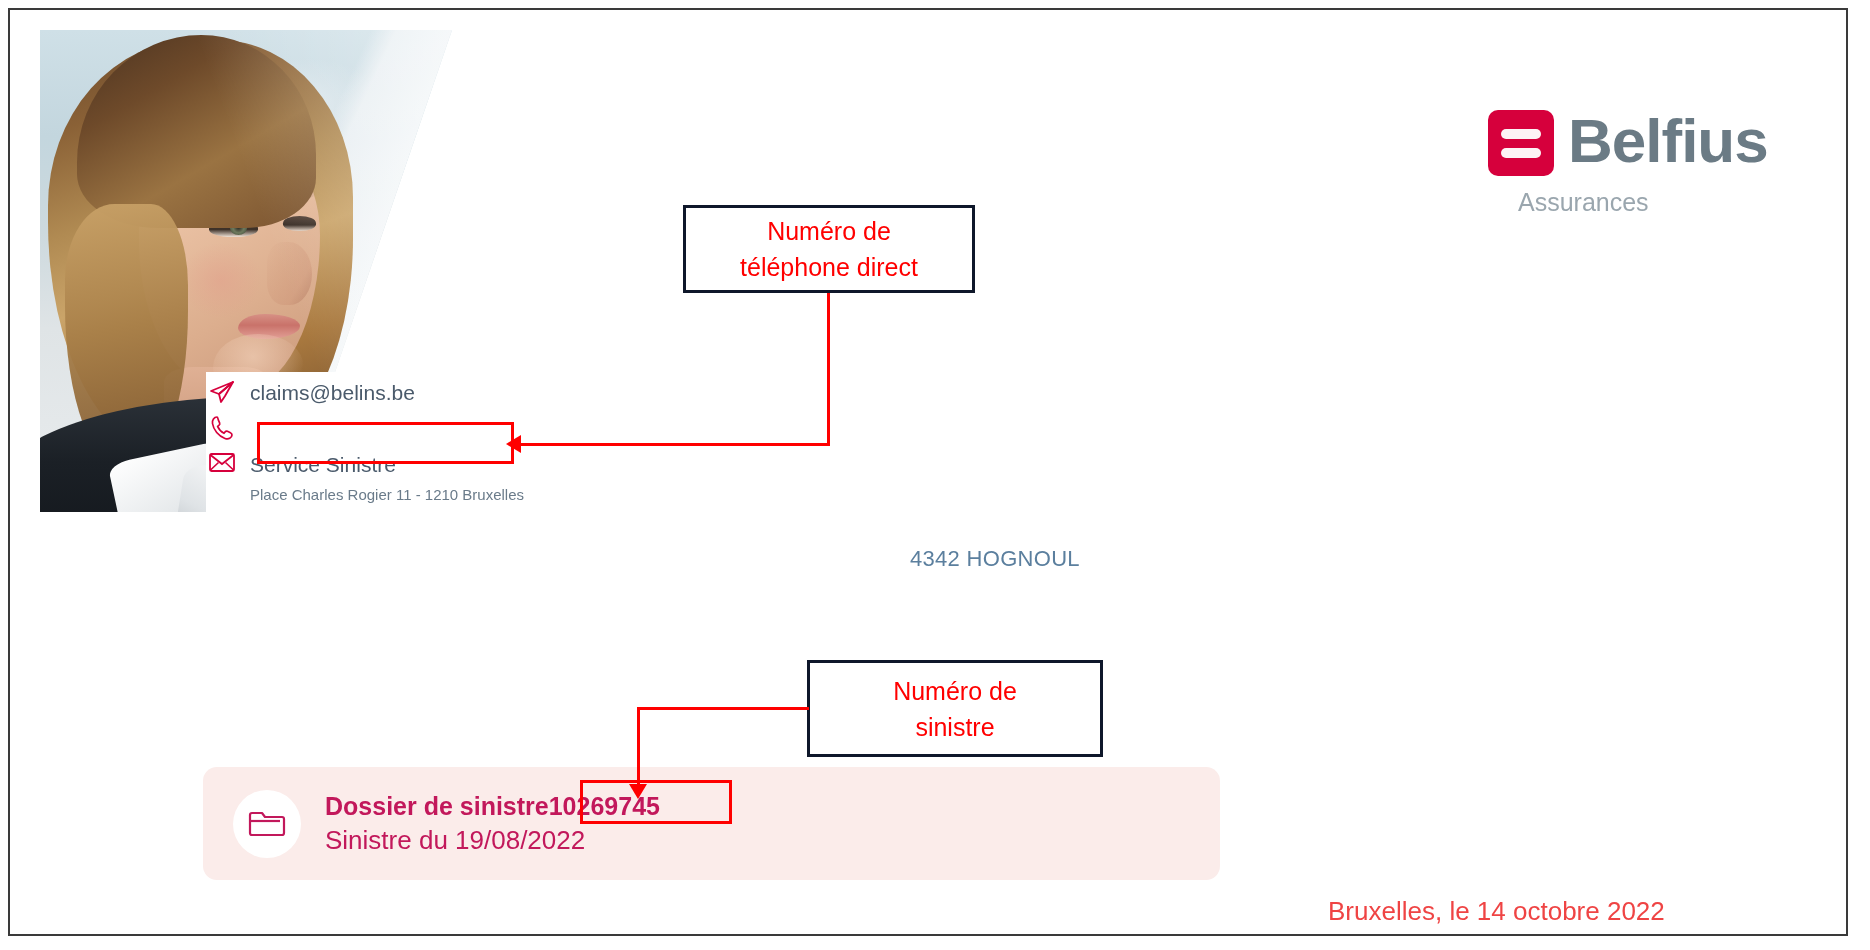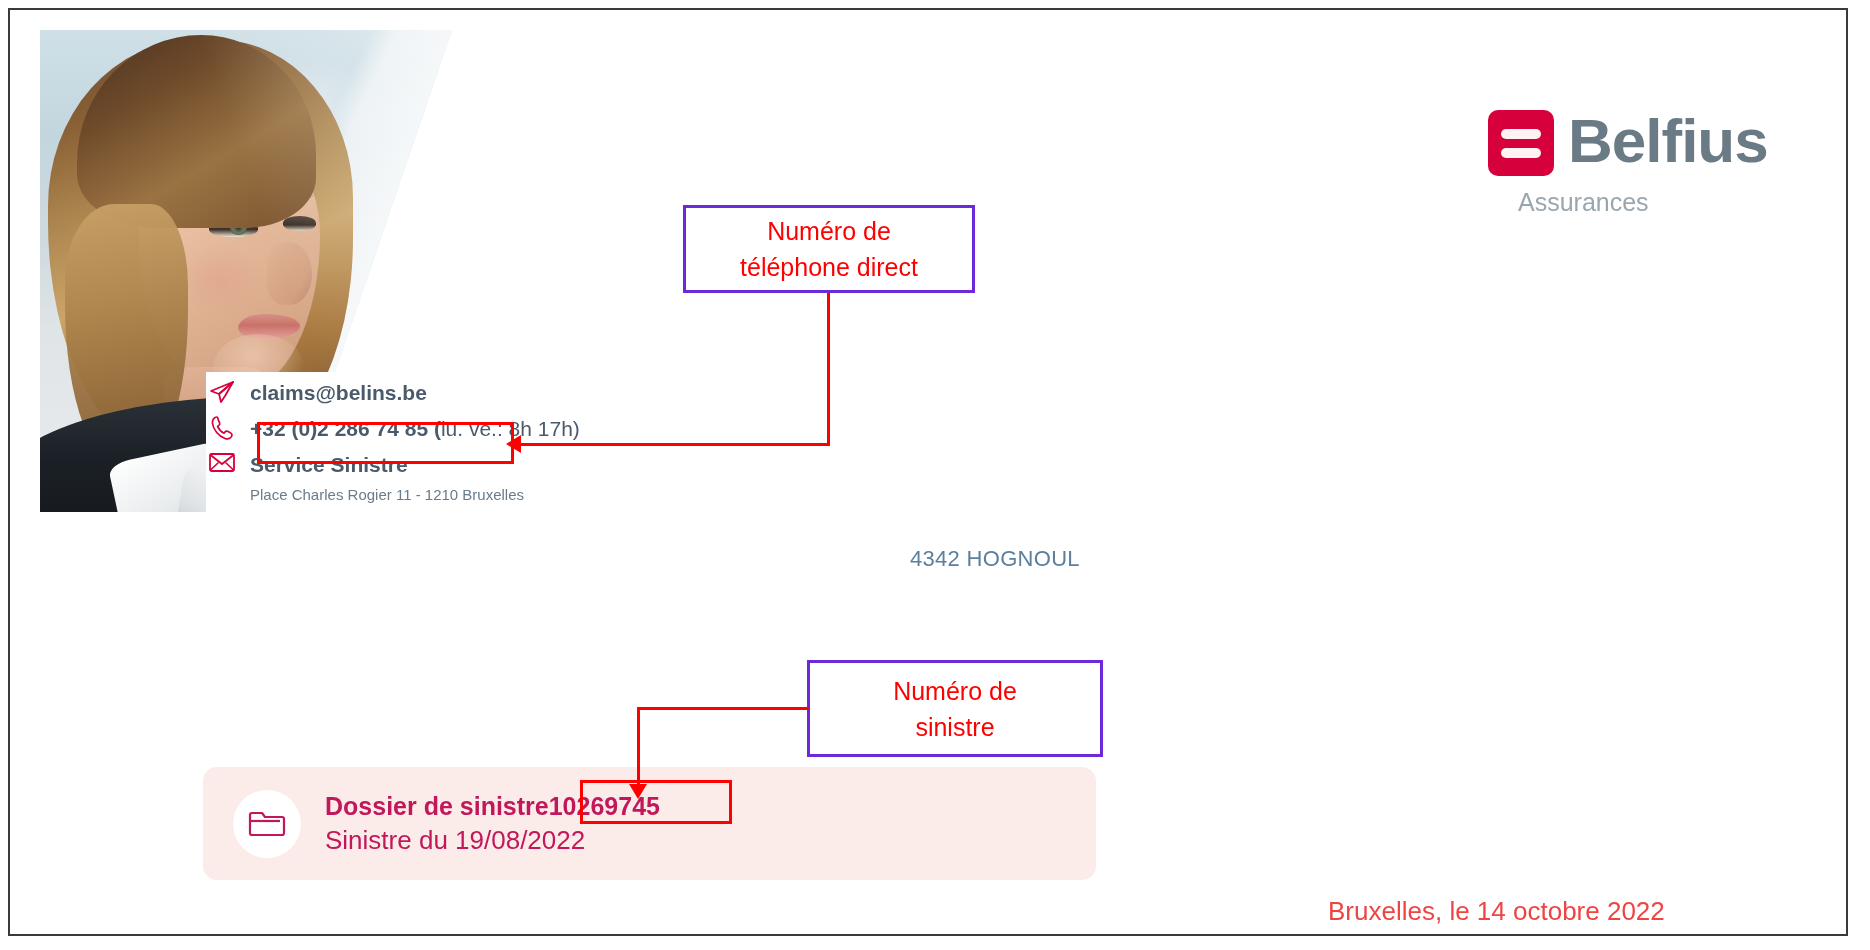--- a/index.html
+++ b/index.html
@@ -237,21 +237,21 @@
     align-items: center;
     justify-content: flex-start;
     padding-top: 2px;
   }
   .contact-text {
     font-size: 21px;
     color: #4a5a6b;
     line-height: 34px;
     white-space: nowrap;
   }
-  .contact-text.bold { font-weight: bold; }
+  .contact-text.bold { font-weight: normal; }
   .contact-sub {
     font-size: 15px;
     color: #6a7b8a;
     line-height: 30px;
     white-space: nowrap;
     padding-left: 42px;
     margin-top: -4px;
   }
   .phone-line {
     position: relative;
@@ -308,21 +308,21 @@
     font-size: 22px;
     color: #5b7f9e;
     letter-spacing: .3px;
   }
 
   
   .claim-banner {
     position: absolute;
     left: 193px;
     top: 757px;
-    width: 893px;
+    width: 1017px;
     height: 113px;
     background: #fbecea;
     border-radius: 14px;
     display: flex;
     align-items: center;
   }
   .claim-icon-circle {
     width: 68px; height: 68px;
     background: #ffffff;
     border-radius: 50%;
@@ -351,21 +351,21 @@
     position: absolute;
     left: 1318px;
     top: 886px;
     font-size: 26px;
     color: #ef4444;
   }
 
   
   .anno-box {
     position: absolute;
-    border: 3px solid #6d28d9;
+    border: 3px solid #0f172a;
     background: #ffffff;
     color: #ff0000;
     font-size: 25px;
     line-height: 36px;
     text-align: center;
     display: flex;
     flex-direction: column;
     align-items: center;
     justify-content: center;
     box-sizing: border-box;
@@ -458,23 +458,20 @@
         </span>
         <span class="contact-text bold">claims@belins.be</span>
       </div>
 
       <div class="contact-row">
         <span class="ico">
           <svg width="28" height="28" viewBox="0 0 28 28" aria-hidden="true">
             <path d="M9 3 C6 3 4 6 4.5 9.5 C5.5 16 10.5 22 17 24.5 C20.5 25.8 23.8 24 24 21 C24.1 19.6 23.3 19 22 18.4 L19.4 17.2 C18.4 16.8 17.6 17.2 17 18 L16 19.3 C13.3 17.9 10.8 15.2 9.6 12.4 L10.9 11.4 C11.7 10.8 12 9.9 11.6 8.9 L10.4 6.2 C9.9 4.9 9.9 3 9 3 Z" fill="none" stroke="#d6003c" stroke-width="1.7" stroke-linejoin="round"></path>
           </svg>
         </span>
-        <span class="phone-line">
-          <span class="contact-text bold">+32 (0)2 286 74 85 (</span><span class="contact-text">lu. ve.: 8h 17h)</span>
-        </span>
       </div>
 
       <div class="contact-row">
         <span class="ico">
           <svg width="28" height="24" viewBox="0 0 28 24" aria-hidden="true">
             <rect x="2" y="4" width="24" height="17" rx="1.5" fill="none" stroke="#d6003c" stroke-width="1.8"></rect>
             <path d="M2.5 5 L14 14 L25.5 5" fill="none" stroke="#d6003c" stroke-width="1.8"></path>
             <path d="M2.5 20 L10.5 12.5 M25.5 20 L17.5 12.5" fill="none" stroke="#d6003c" stroke-width="1.6"></path>
           </svg>
         </span>

